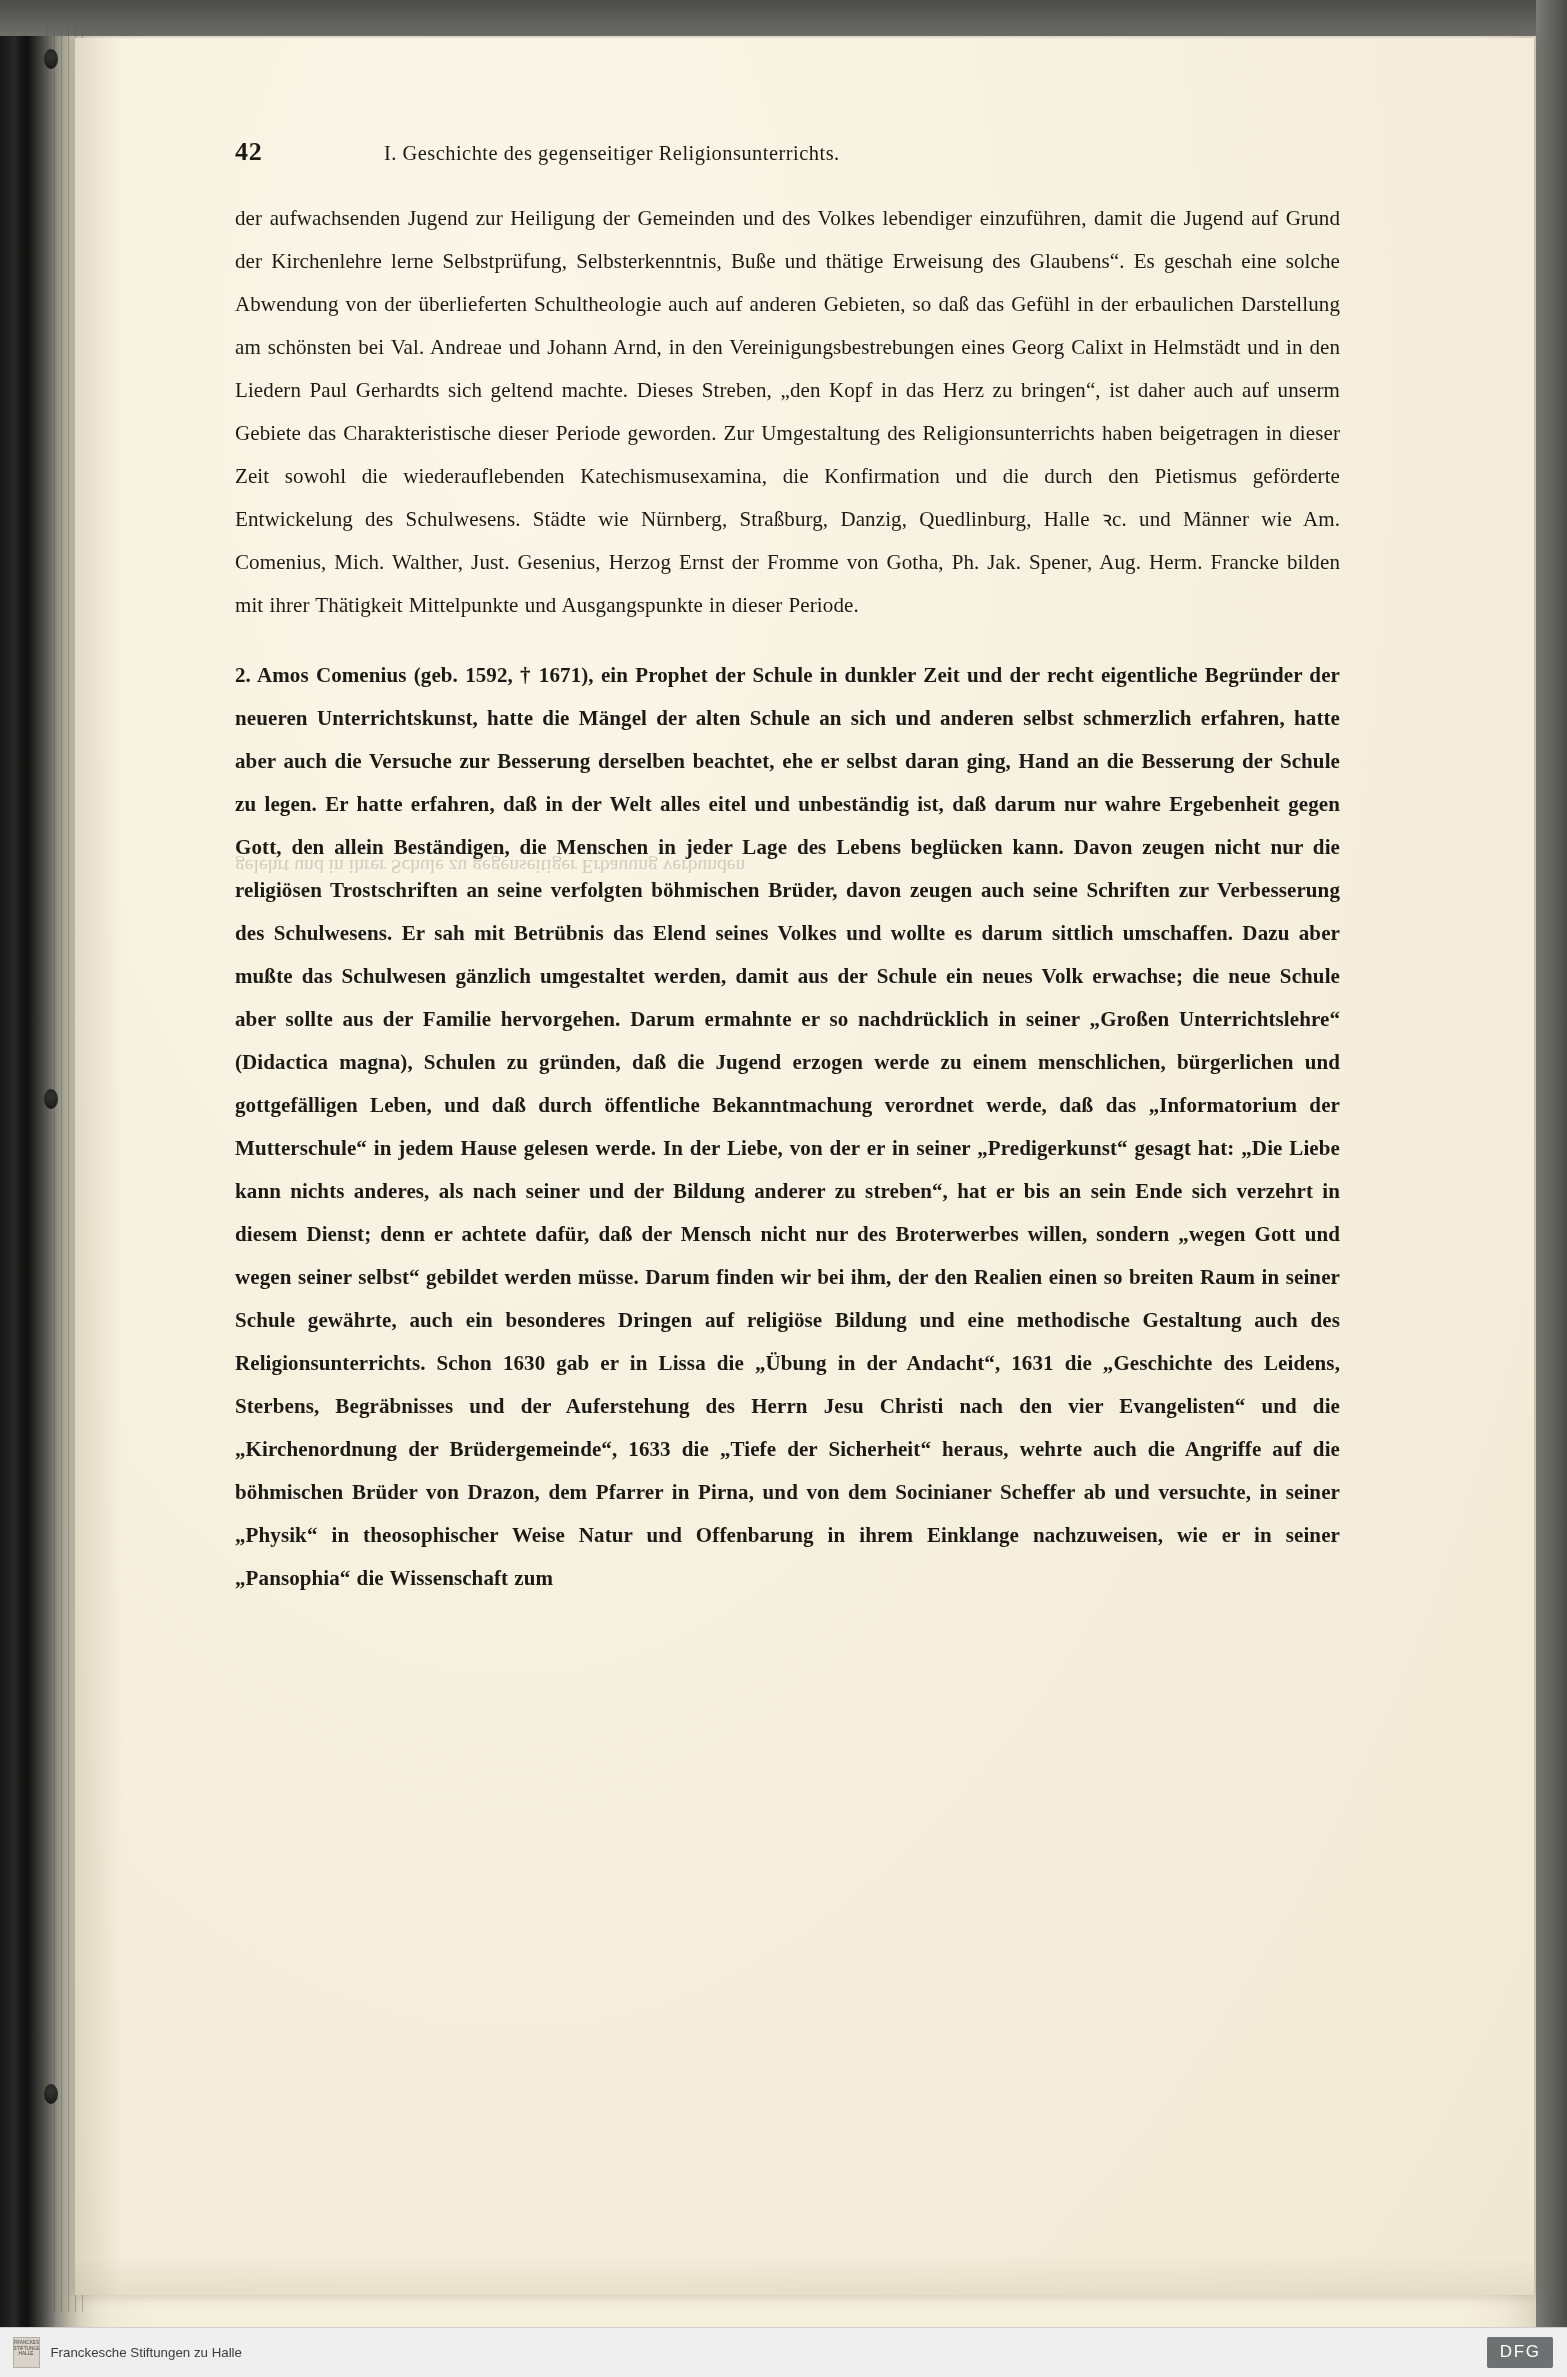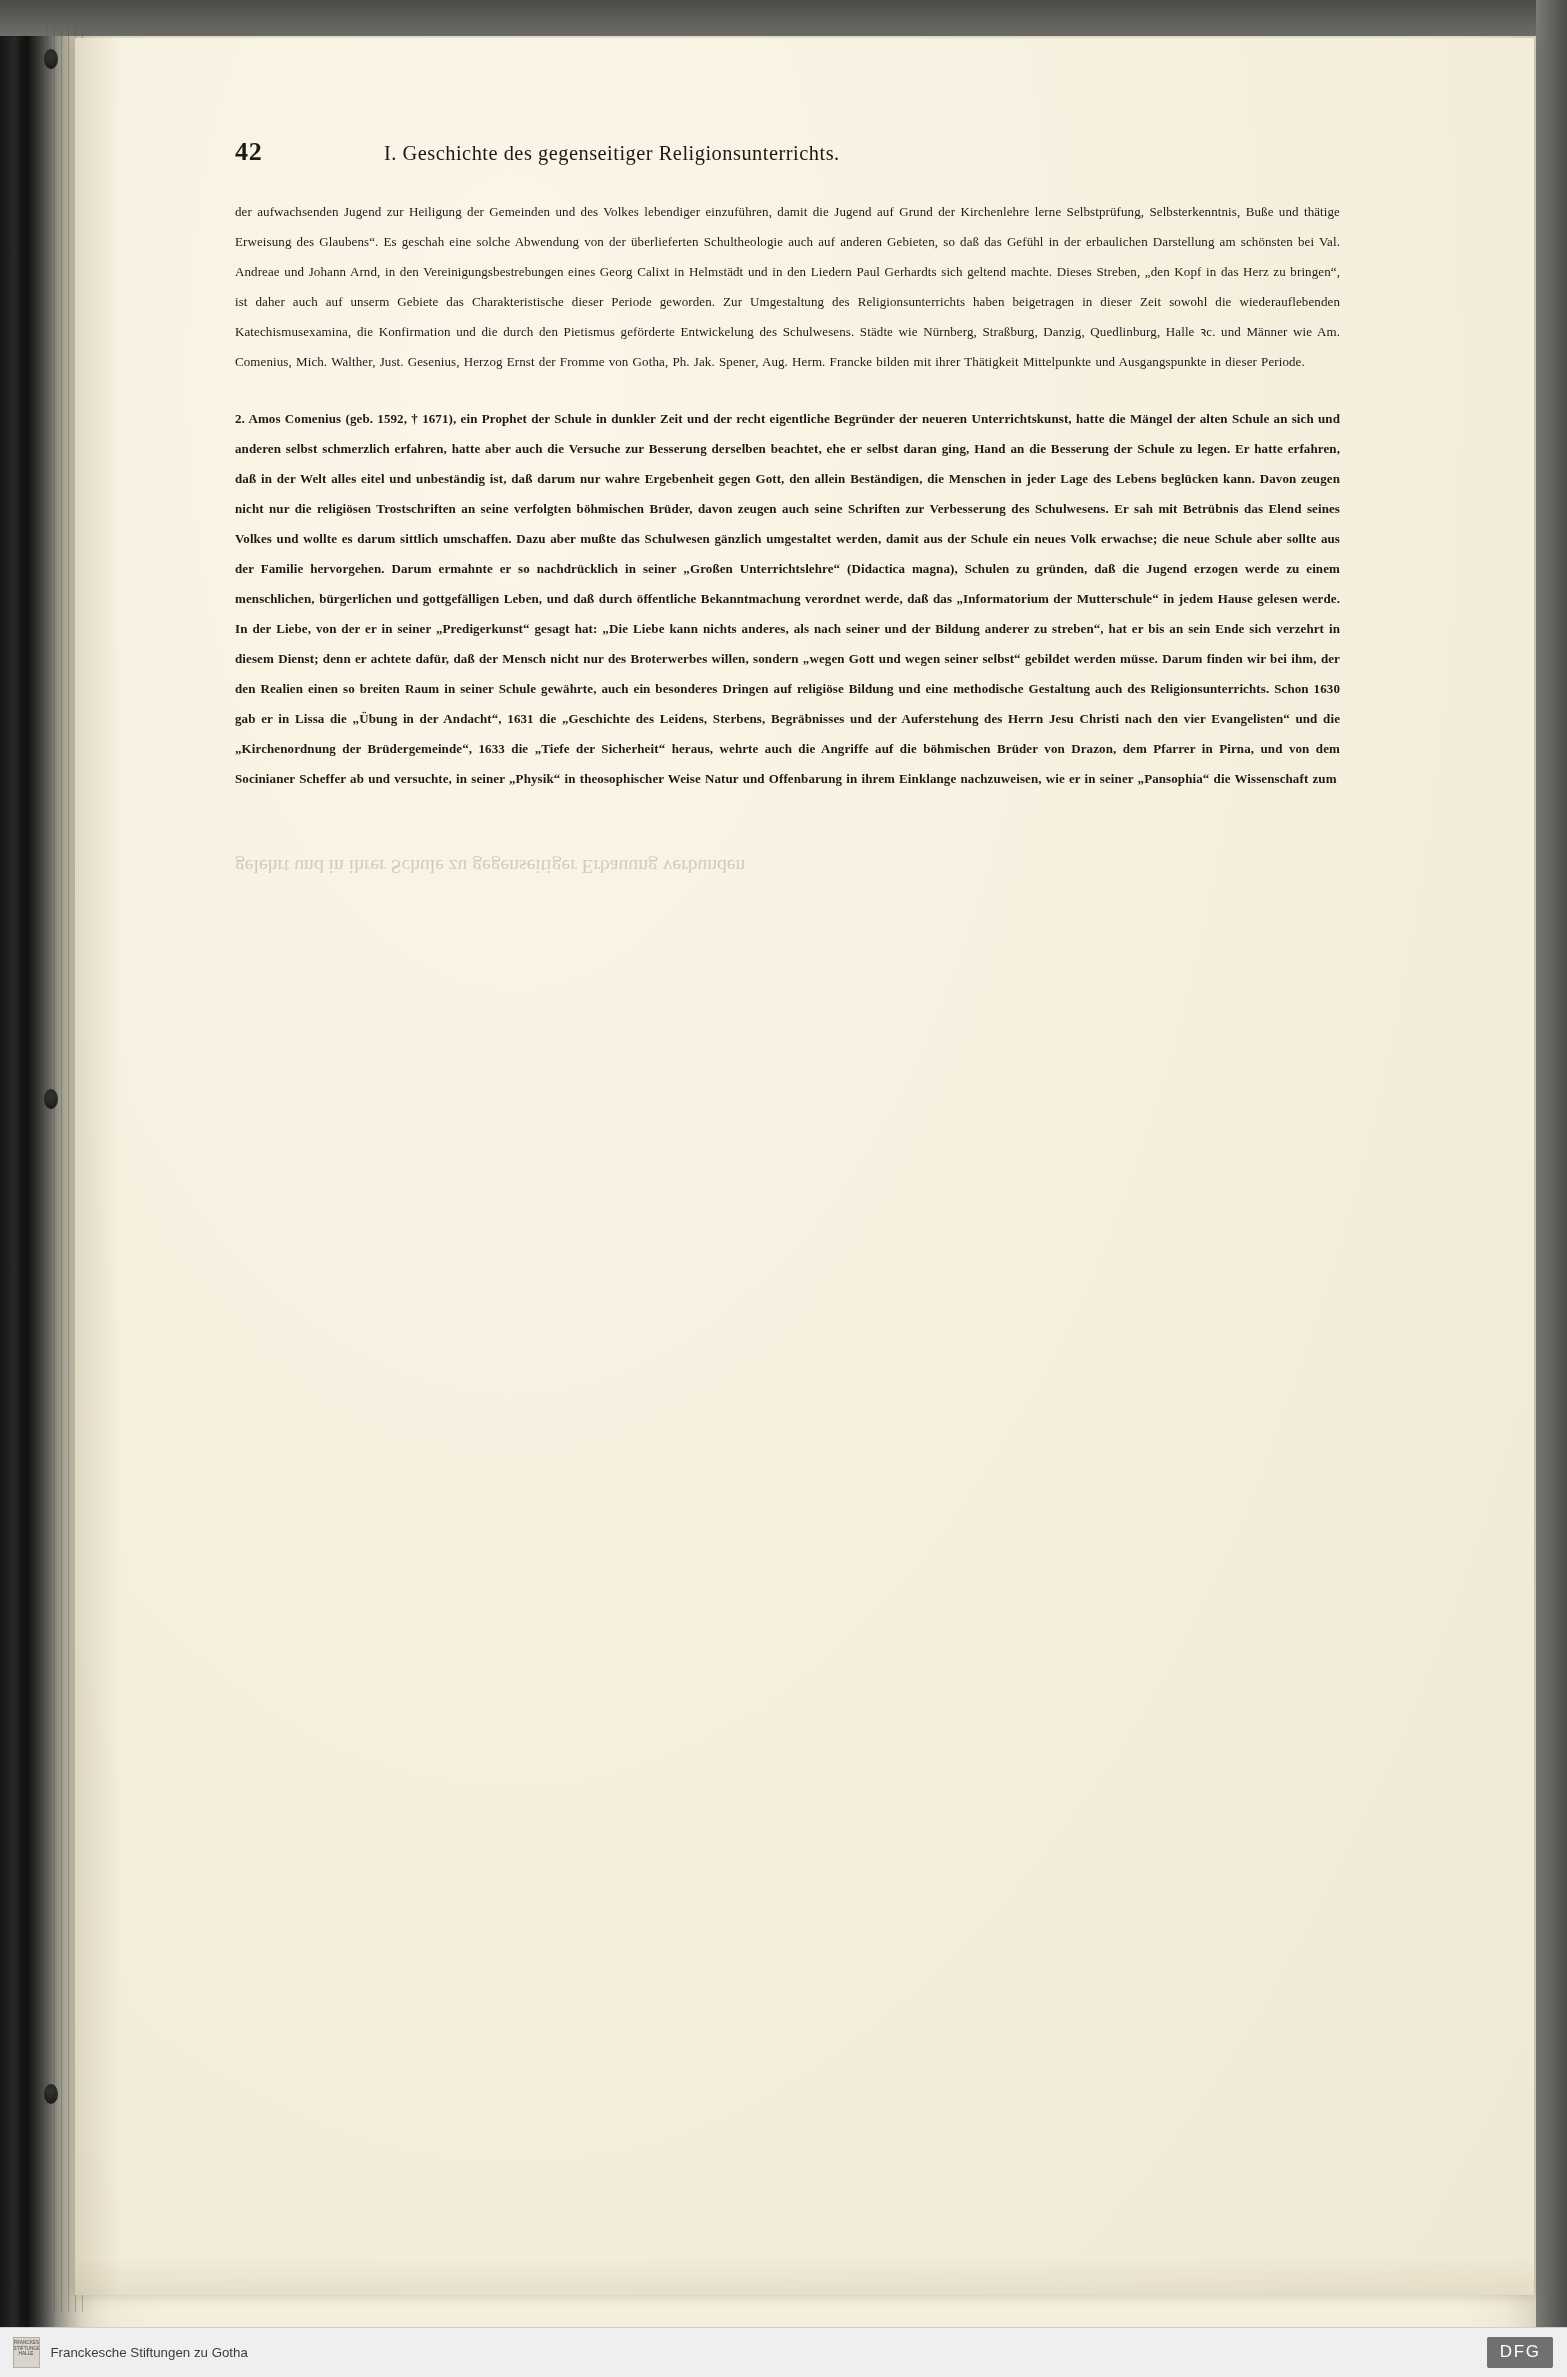--- a/index.html
+++ b/index.html
@@ -100,22 +100,22 @@
     letter-spacing: 0.8px;
     width: 149px;
   }
   .running-head {
     font-size: 20.4px;
     letter-spacing: 0.5px;
     flex: 1;
   }
   p.body {
     margin: 0 0 0 0;
-    font-size: 13px;
-    line-height: 30px;
+    font-size: 21px;
+    line-height: 43px;
     text-align: justify;
     text-align-last: left;
     letter-spacing: 0.1px;
     word-spacing: 0.8px;
   }
   p.body + p.body { margin-top: 27px; font-weight: bold; }
 
   
   .bleed {
     position: absolute;
@@ -198,18 +198,18 @@
 
     <p class="body">der aufwachsenden Jugend zur Heiligung der Gemeinden und des Volkes lebendiger einzuführen, damit die Jugend auf Grund der Kirchenlehre lerne Selbstprüfung, Selbsterkenntnis, Buße und thätige Erweisung des Glaubens“. Es geschah eine solche Abwendung von der überlieferten Schultheologie auch auf anderen Gebieten, so daß das Gefühl in der erbaulichen Darstellung am schönsten bei Val. Andreae und Johann Arnd, in den Vereinigungsbestrebungen eines Georg Calixt in Helmstädt und in den Liedern Paul Gerhardts sich geltend machte. Dieses Streben, „den Kopf in das Herz zu bringen“, ist daher auch auf unserm Gebiete das Charakteristische dieser Periode geworden. Zur Umgestaltung des Religionsunterrichts haben beigetragen in dieser Zeit sowohl die wiederauflebenden Katechismusexamina, die Konfirmation und die durch den Pietismus geförderte Entwickelung des Schulwesens. Städte wie Nürnberg, Straßburg, Danzig, Quedlinburg, Halle ꝛc. und Männer wie Am. Comenius, Mich. Walther, Just. Gesenius, Herzog Ernst der Fromme von Gotha, Ph. Jak. Spener, Aug. Herm. Francke bilden mit ihrer Thätigkeit Mittelpunkte und Ausgangspunkte in dieser Periode.</p>
     <p class="body">2. Amos Comenius (geb. 1592, † 1671), ein Prophet der Schule in dunkler Zeit und der recht eigentliche Begründer der neueren Unterrichtskunst, hatte die Mängel der alten Schule an sich und anderen selbst schmerzlich erfahren, hatte aber auch die Versuche zur Besserung derselben beachtet, ehe er selbst daran ging, Hand an die Besserung der Schule zu legen. Er hatte erfahren, daß in der Welt alles eitel und unbeständig ist, daß darum nur wahre Ergebenheit gegen Gott, den allein Beständigen, die Menschen in jeder Lage des Lebens beglücken kann. Davon zeugen nicht nur die religiösen Trostschriften an seine verfolgten böhmischen Brüder, davon zeugen auch seine Schriften zur Verbesserung des Schulwesens. Er sah mit Betrübnis das Elend seines Volkes und wollte es darum sittlich umschaffen. Dazu aber mußte das Schulwesen gänzlich umgestaltet werden, damit aus der Schule ein neues Volk erwachse; die neue Schule aber sollte aus der Familie hervorgehen. Darum ermahnte er so nachdrücklich in seiner „Großen Unterrichtslehre“ (Didactica magna), Schulen zu gründen, daß die Jugend erzogen werde zu einem menschlichen, bürgerlichen und gottgefälligen Leben, und daß durch öffentliche Bekanntmachung verordnet werde, daß das „Informatorium der Mutterschule“ in jedem Hause gelesen werde. In der Liebe, von der er in seiner „Predigerkunst“ gesagt hat: „Die Liebe kann nichts anderes, als nach seiner und der Bildung anderer zu streben“, hat er bis an sein Ende sich verzehrt in diesem Dienst; denn er achtete dafür, daß der Mensch nicht nur des Broterwerbes willen, sondern „wegen Gott und wegen seiner selbst“ gebildet werden müsse. Darum finden wir bei ihm, der den Realien einen so breiten Raum in seiner Schule gewährte, auch ein besonderes Dringen auf religiöse Bildung und eine methodische Gestaltung auch des Religionsunterrichts. Schon 1630 gab er in Lissa die „Übung in der Andacht“, 1631 die „Geschichte des Leidens, Sterbens, Begräbnisses und der Auferstehung des Herrn Jesu Christi nach den vier Evangelisten“ und die „Kirchenordnung der Brüdergemeinde“, 1633 die „Tiefe der Sicherheit“ heraus, wehrte auch die Angriffe auf die böhmischen Brüder von Drazon, dem Pfarrer in Pirna, und von dem Socinianer Scheffer ab und versuchte, in seiner „Physik“ in theosophischer Weise Natur und Offenbarung in ihrem Einklange nachzuweisen, wie er in seiner „Pansophia“ die Wissenschaft zum</p>
   </div>
 
   <div class="bleed">gelehrt und in ihrer Schule zu gegenseitiger Erbauung verbunden</div>
 
   <div class="footer-bar">
     <div class="footer-left">
       <div class="stamp-logo">FRANCKESCHE STIFTUNGEN HALLE</div>
-      <div class="footer-text">Franckesche Stiftungen zu Gotha</div>
+      <div class="footer-text">Franckesche Stiftungen zu Halle</div>
     </div>
     <div class="dfg-logo">DFG</div>
   </div>
 </div>
 
 
 </body></html>

